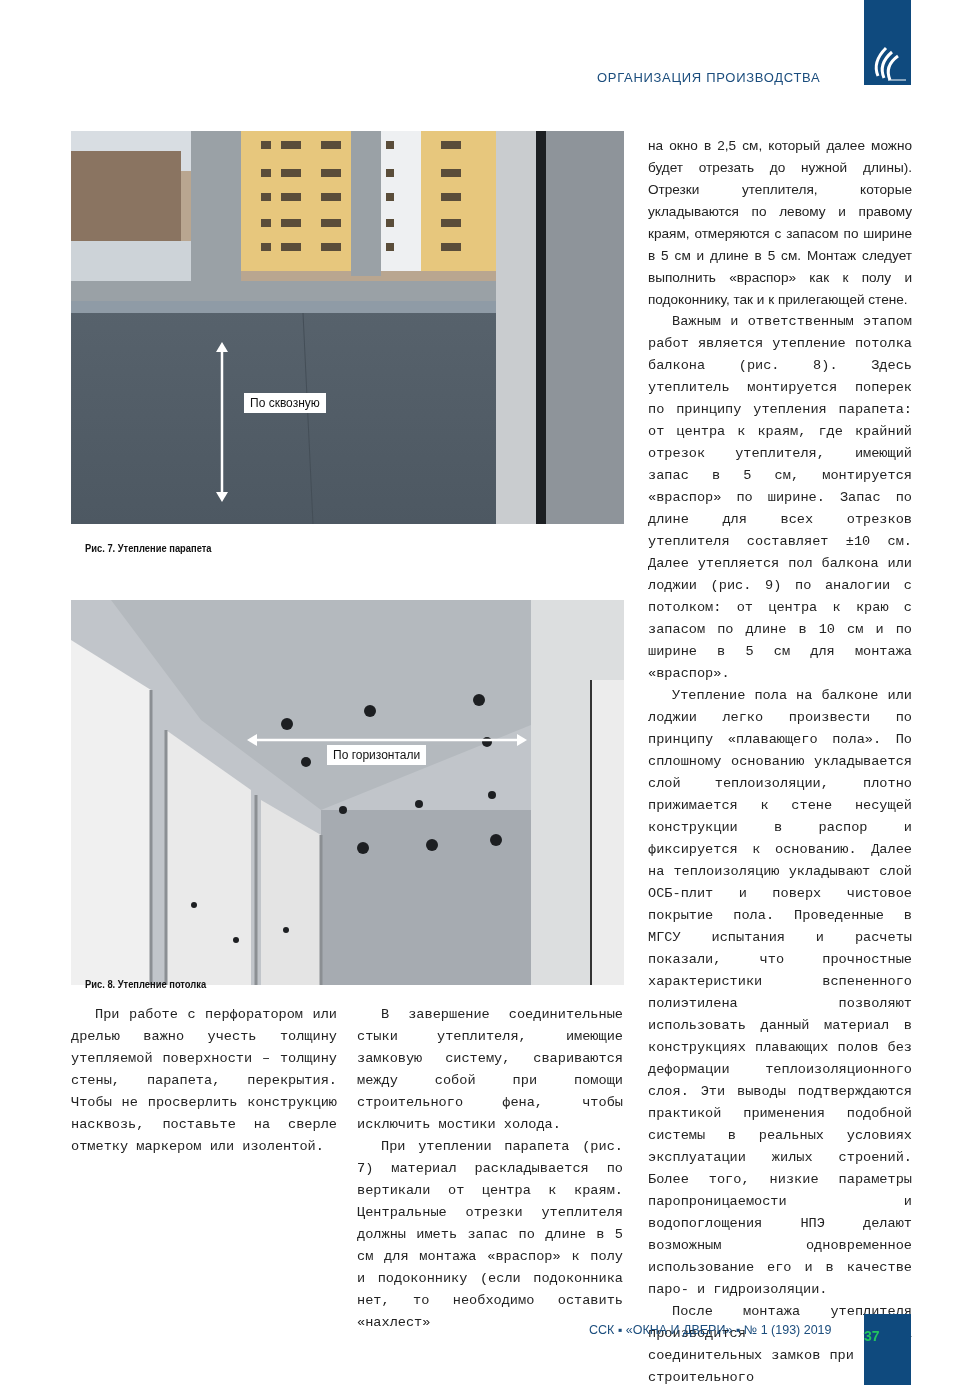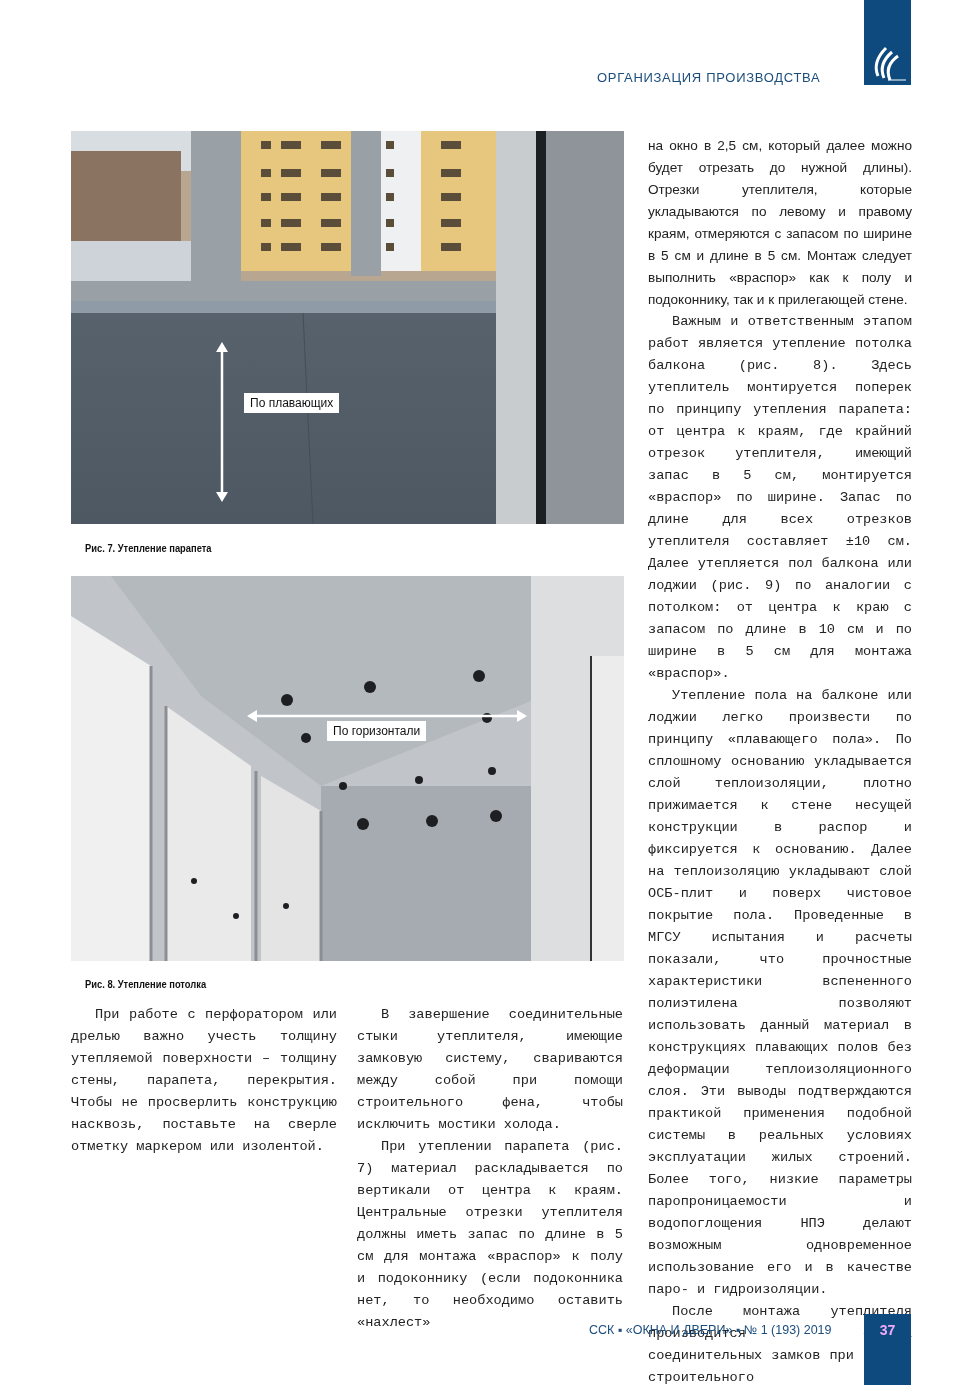--- a/index.html
+++ b/index.html
@@ -3,31 +3,31 @@
 <meta charset="utf-8">
 <style>
   html, body { margin:0; padding:0; }
   body { width:980px; height:1385px; background:#fff; position:relative; overflow:hidden;
          font-family:"Liberation Sans", sans-serif; color:#1a1a1a; }
   .logo-box { position:absolute; left:864px; top:0; width:47px; height:85px; background:#0f4a7e; }
   .logo-box svg { position:absolute; left:4px; top:36px; }
   .section-title { position:absolute; left:597px; top:70px; font-weight:normal; font-size:13px; letter-spacing:0.7px; color:#1b4d7d; }
   .photo { position:absolute; overflow:hidden; }
   #fig7 { left:71px; top:131px; width:553px; height:393px; background:#5d6770; }
-  #fig8 { left:71px; top:576px; width:553px; height:385px; background:#a21caf; }
+  #fig8 { left:71px; top:600px; width:553px; height:385px; background:#a21caf; }
   .caption { position:absolute; font-family:"Liberation Sans", sans-serif; font-weight:bold; font-size:11px; color:#111; transform:scaleX(0.85); transform-origin:left center; }
   .col { position:absolute; font-size:13.6px; line-height:22px; color:#222; text-align:justify; }
   .col p { margin:0; }
   .col p.ind { text-indent:24px;font-family:Liberation Mono, monospace; }
   #col-left { left:71px; top:1004px; width:266px; }
   #col-mid { left:357px; top:1004px; width:266px; }
   #col-right { left:648px; top:135px; width:264px; }
   .footer-text { position:absolute; left:589px; top:1323px; font-size:12.5px; color:#1b4d7d; }
   .page-box { position:absolute; left:864px; top:1314px; width:47px; height:71px; background:#0f4a7e; }
-  .page-num { position:absolute; left:0; top:8px; width:47px; text-align:center; font-weight:bold; font-size:14px; color:#f0abfc; }
+  .page-num { position:absolute; left:0; top:14px; width:47px; text-align:left; font-weight:bold; font-size:14px; color:#22c55e; }
   .label-box { position:absolute; background:#fff; font-size:12px; color:#111; padding:3px 6px; }
 </style>
 </head>
 <body>
 
 <div class="logo-box">
   <svg width="40" height="46" viewBox="0 0 40 46">
     <g fill="none" stroke="#fff" stroke-width="3">
       <path d="M10 40 Q4 26 18 12"></path>
       <path d="M16 42 Q10 28 24 16"></path>
@@ -94,21 +94,21 @@
     <rect x="465" y="0" width="10" height="393" fill="#1c1f22"></rect>
     <rect x="475" y="0" width="78" height="393" fill="#8e949a"></rect>
 
     <line x1="232" y1="182" x2="242" y2="393" stroke="#444e57" stroke-width="1"></line>
   </svg>
   <svg style="position:absolute;left:144px;top:211px" width="14" height="160" viewBox="0 0 14 160">
     <line x1="7" y1="6" x2="7" y2="154" stroke="#fff" stroke-width="2.5"></line>
     <polygon points="7,0 1,10 13,10" fill="#fff"></polygon>
     <polygon points="7,160 1,150 13,150" fill="#fff"></polygon>
   </svg>
-  <div class="label-box" style="left:173px;top:262px;">По плавающих</div>
+  <div class="label-box" style="left:173px;top:262px;">По сквозную</div>
 </div>
 <div class="caption" style="left:85px;top:542px;">Рис. 7. Утепление парапета</div>
 
 <div class="photo" id="fig8">
   <svg width="553" height="385" viewBox="0 0 553 385">
     <rect x="0" y="0" width="553" height="385" fill="#c1c5ca"></rect>
 
     <polygon points="40,0 500,0 460,125 250,210 130,120" fill="#b4b9be"></polygon>
 
     <rect x="250" y="210" width="210" height="175" fill="#a6abb1"></rect>

